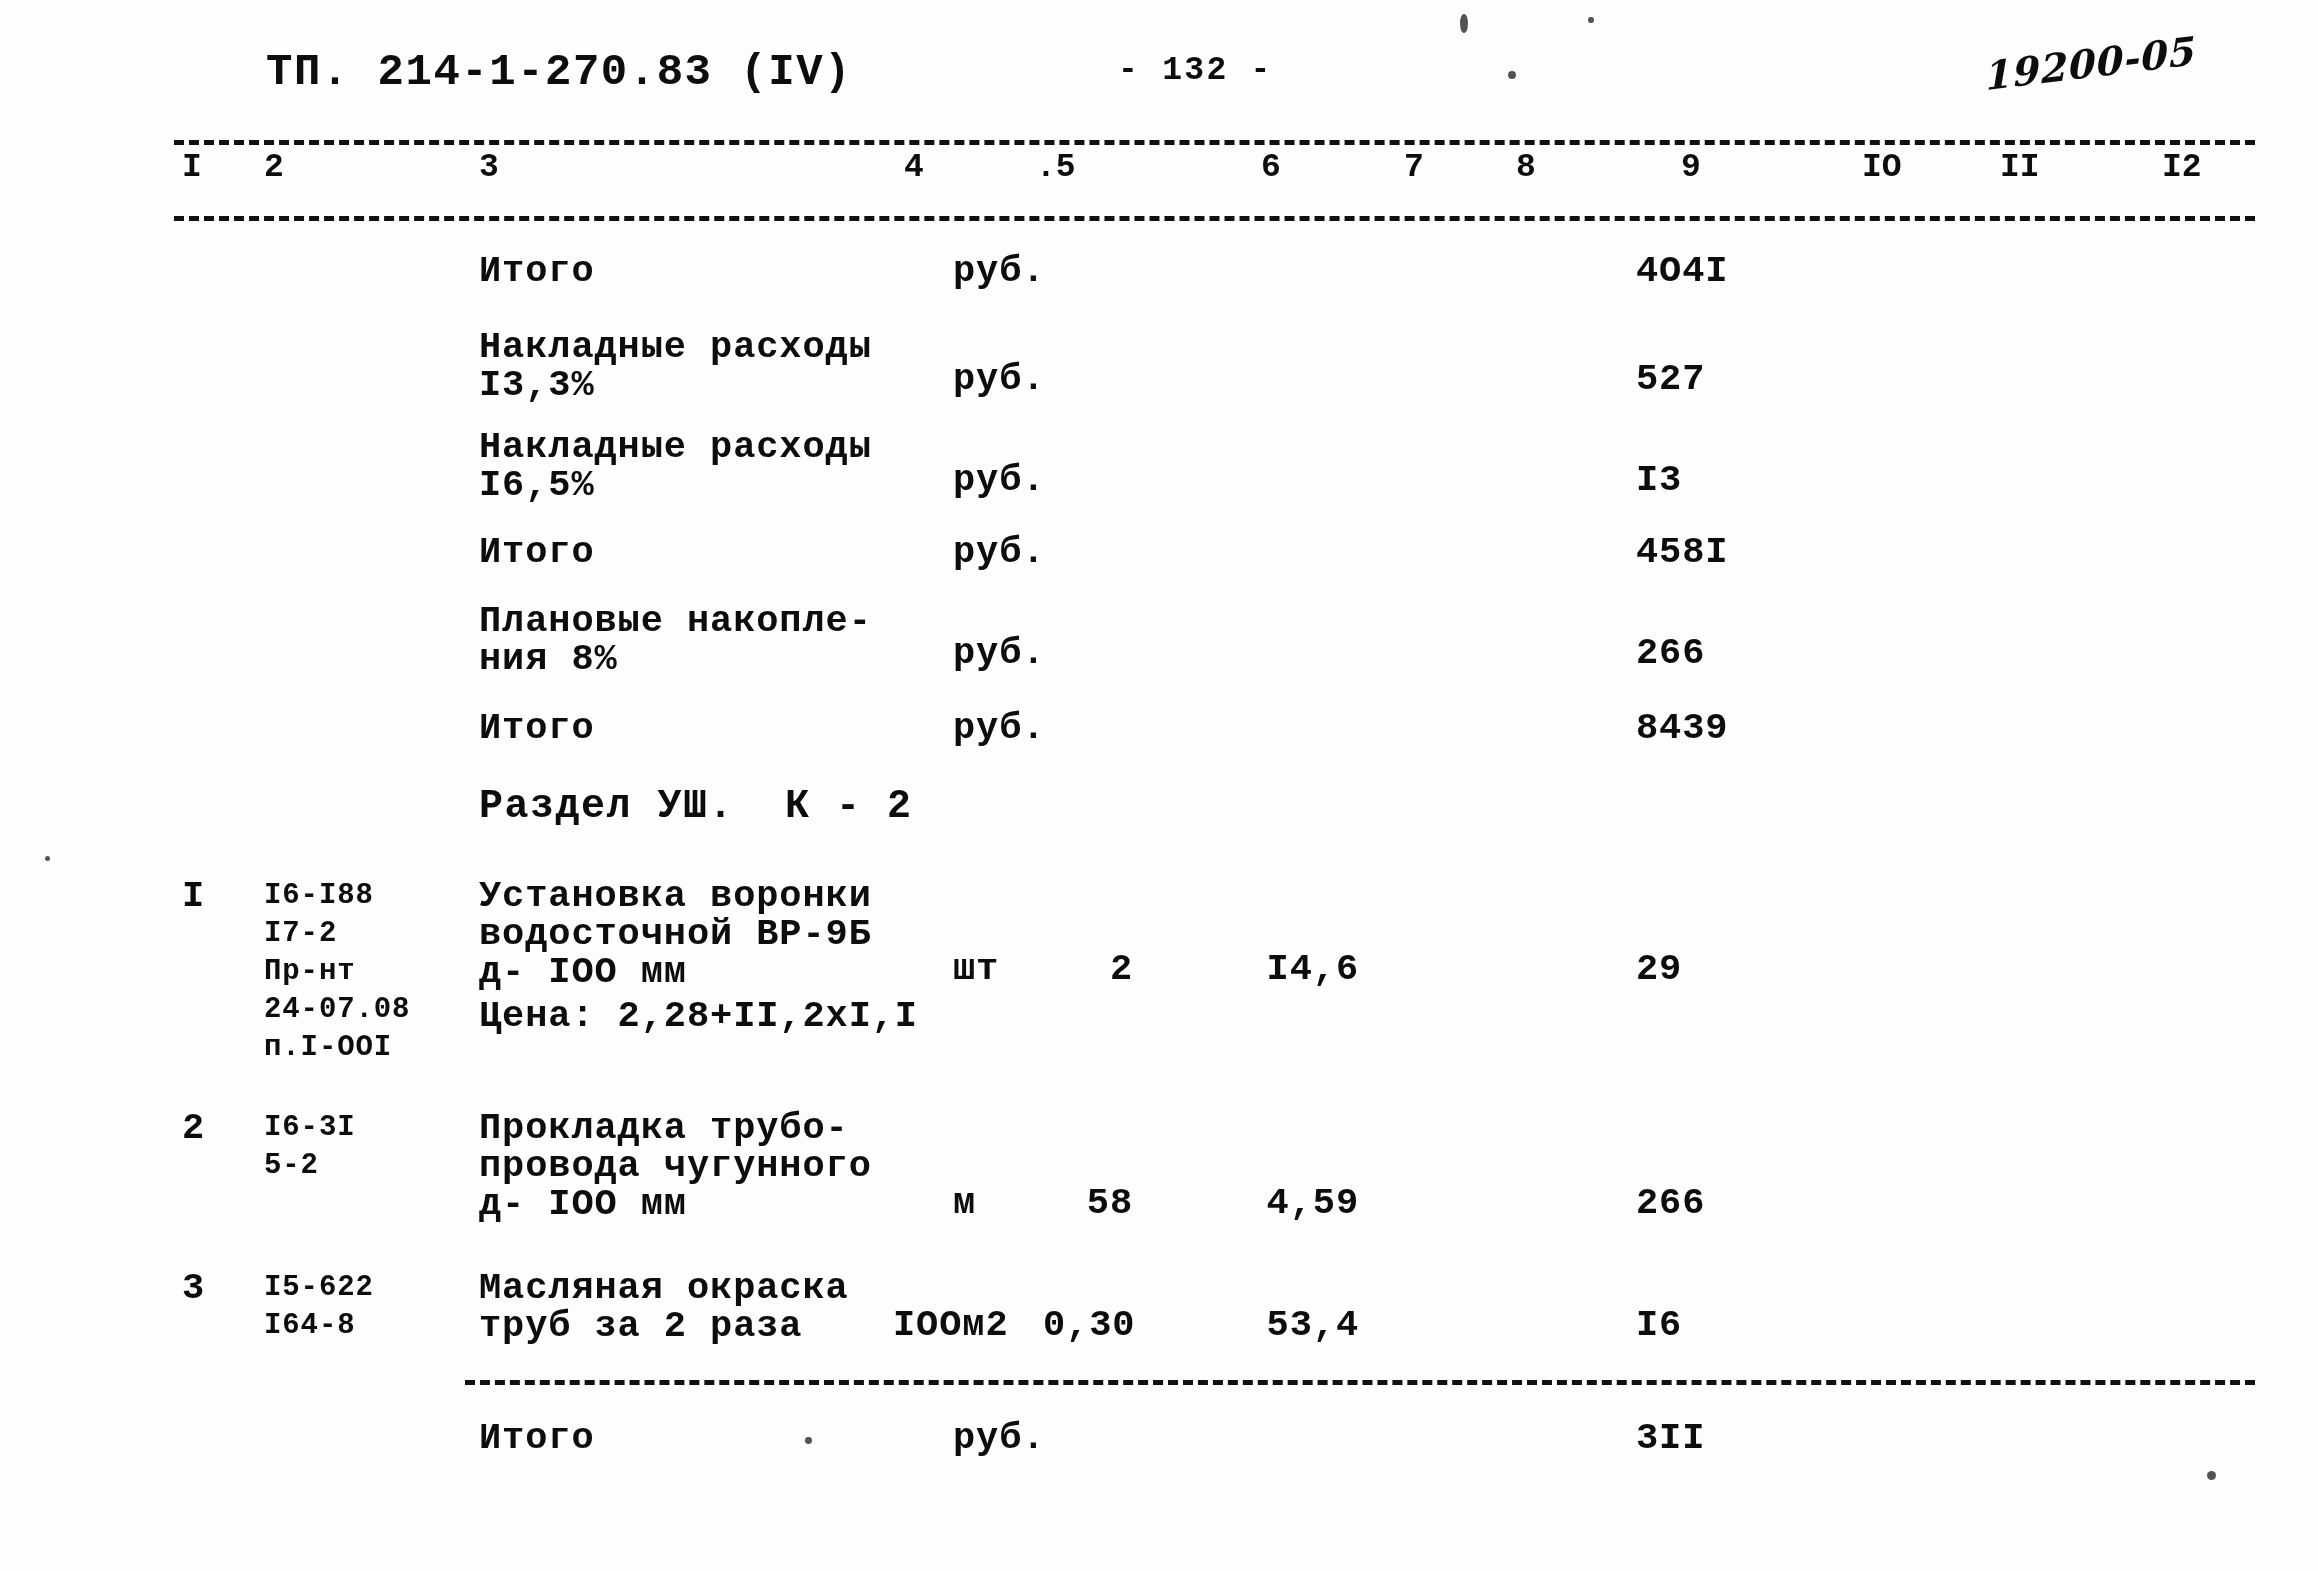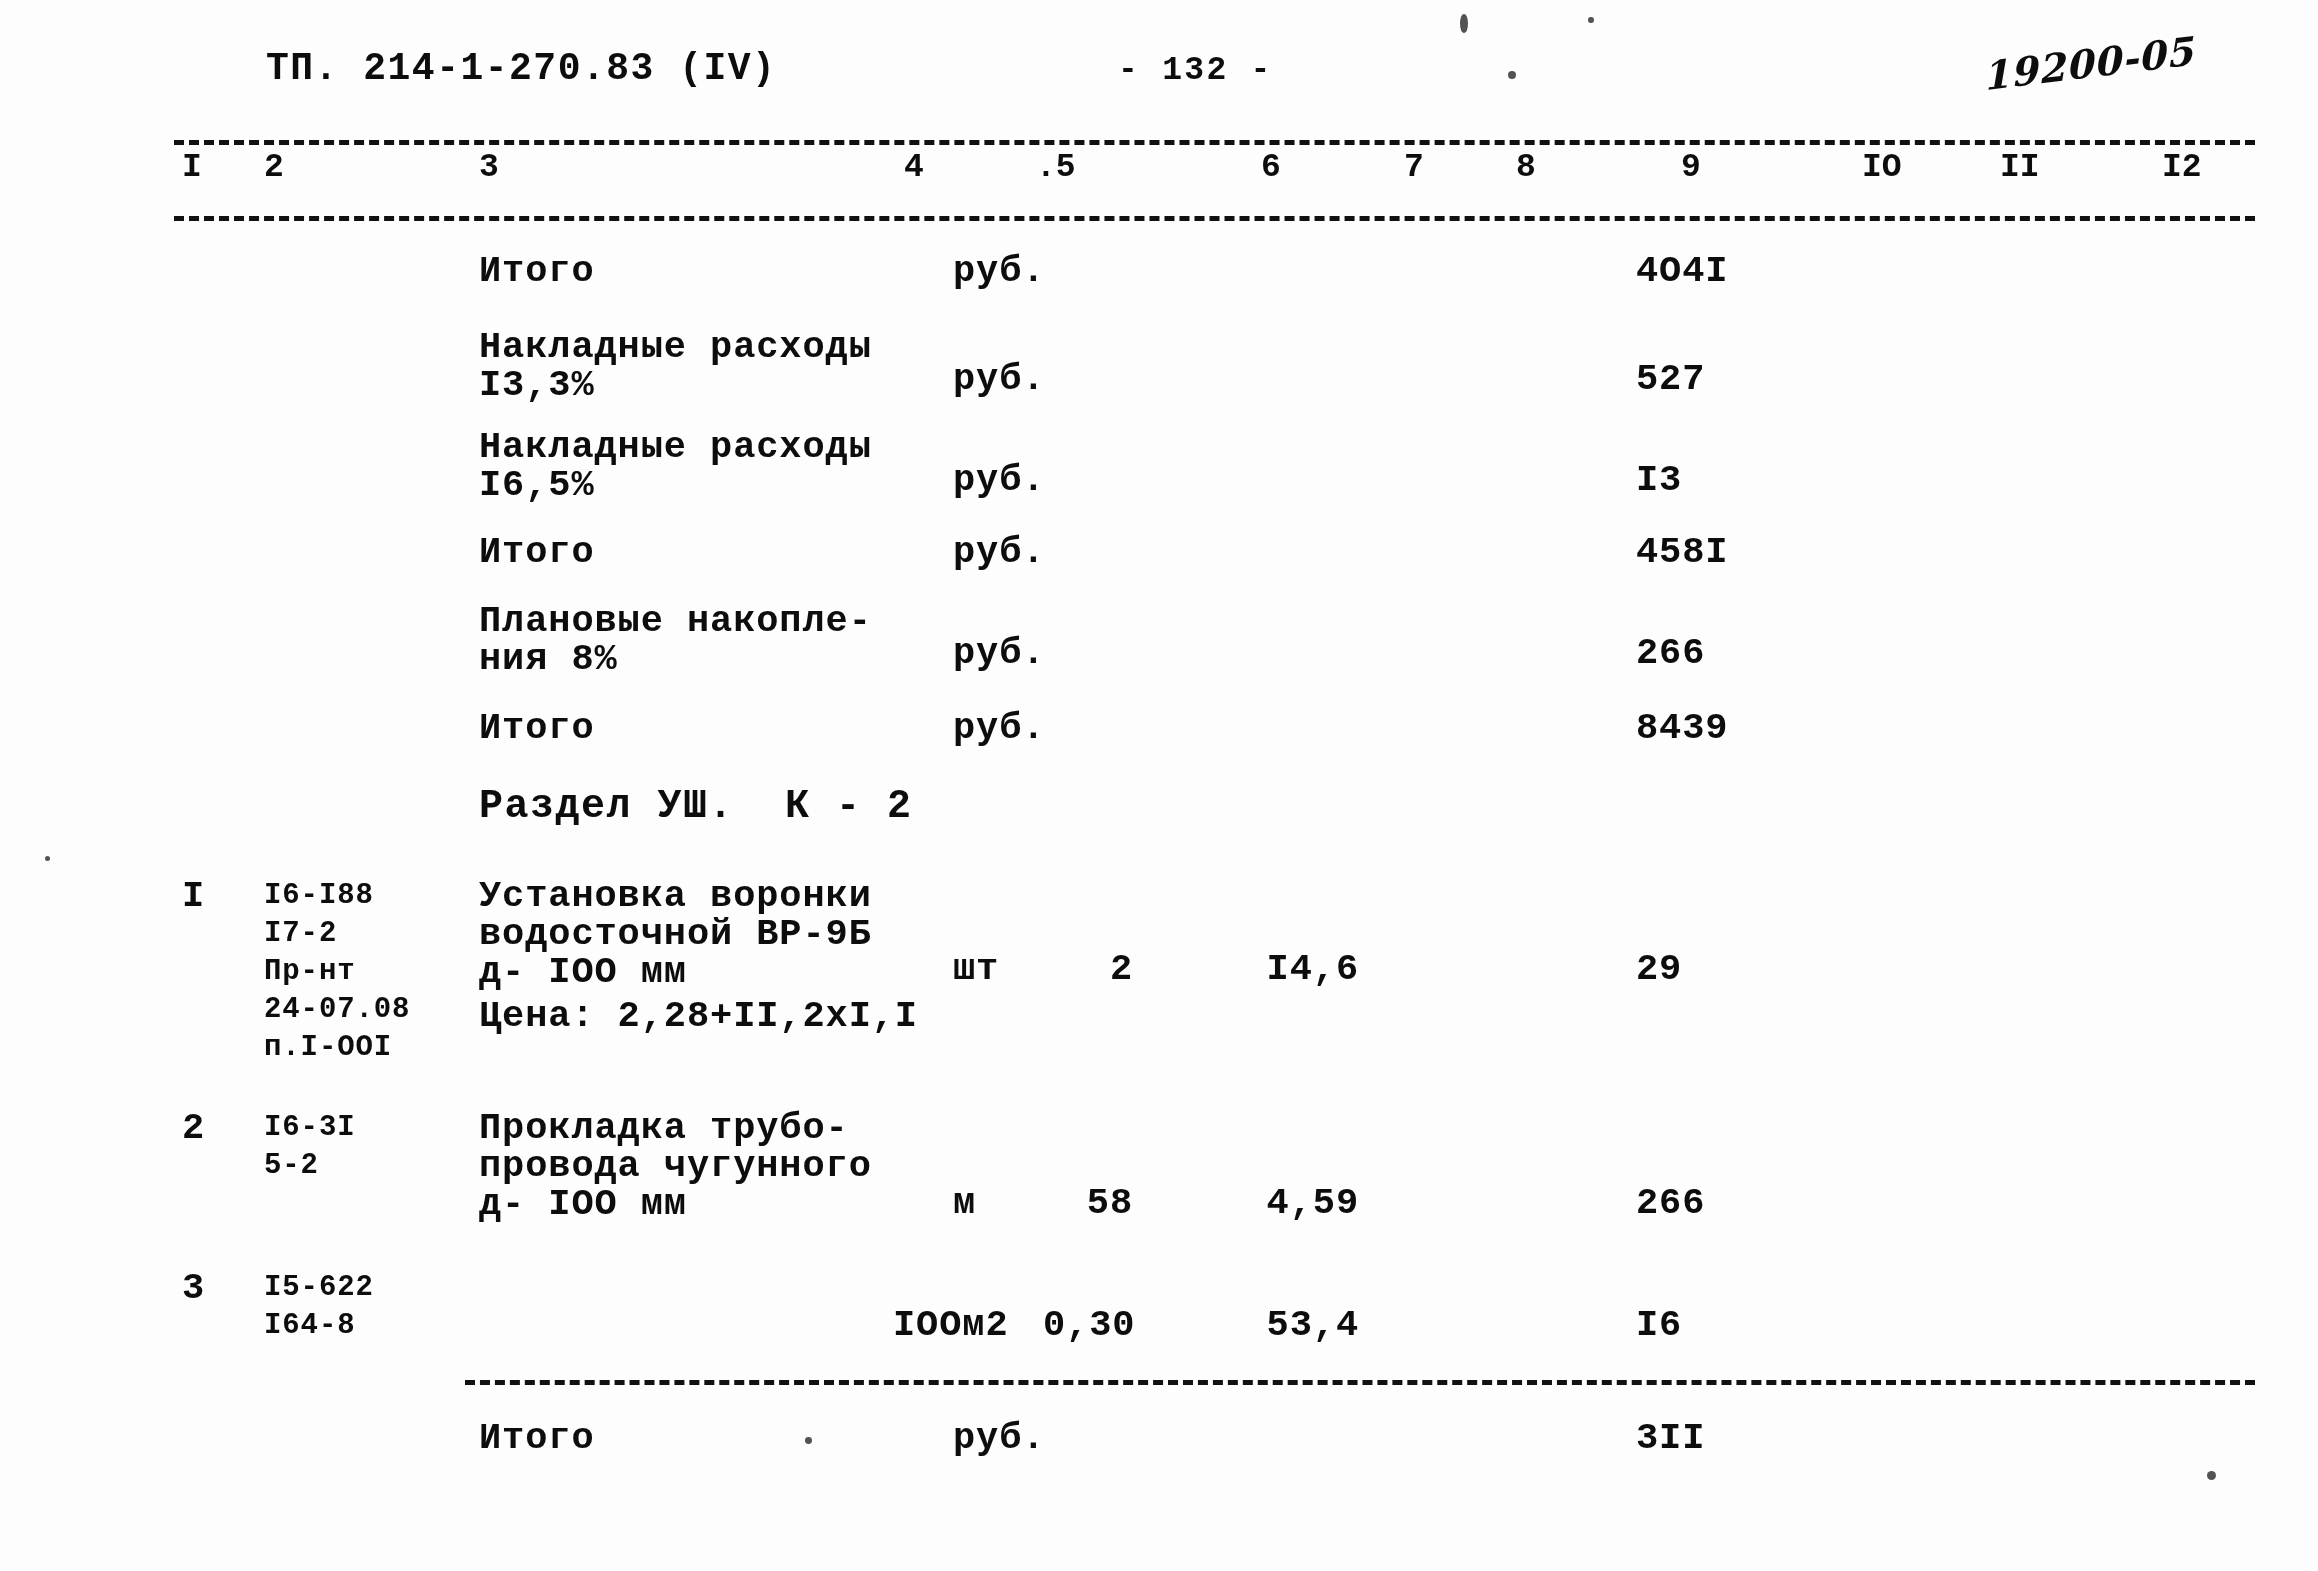--- a/index.html
+++ b/index.html
@@ -33,21 +33,21 @@
     position: absolute;
     top: 47px;
     left: 0;
     right: 0;
     height: 60px;
   }
   .doc-code {
     position: absolute;
     left: 266px;
     top: 0;
-    font-size: 38px;
+    font-size: 44px;
     font-weight: bold;
     letter-spacing: 1.5px;
     white-space: nowrap;
   }
   .page-no {
     position: absolute;
     left: 1118px;
     top: 4.5px;
     font-size: 33px;
     font-weight: bold;
@@ -203,20 +203,22 @@
 провода чугунного
 д- IОО мм</div>
     <div class="cell c4" style="top:1184px">м</div>
     <div class="cell c5" style="top:1184px">58</div>
     <div class="cell c6" style="top:1184px">4,59</div>
     <div class="cell c9" style="top:1184px">266</div>
 
     <div class="cell c1" style="top:1269px">3</div>
     <div class="cell c2 sm" style="top:1269px">I5-622
 I64-8</div>
+    <div class="cell c3" style="top:1269px">Масляная окраска
+труб за 2 раза</div>
     <div class="cell c4" style="top:1306px; left:893px">IOOм2</div>
     <div class="cell c5" style="top:1306px">0,30</div>
     <div class="cell c6" style="top:1306px">53,4</div>
     <div class="cell c9" style="top:1306px">I6</div>
 
     <div class="cell c3" style="top:1419px">Итого</div>
     <div class="cell c4" style="top:1419px">руб.</div>
     <div class="cell c9" style="top:1419px">3II</div>
 
   </div>

